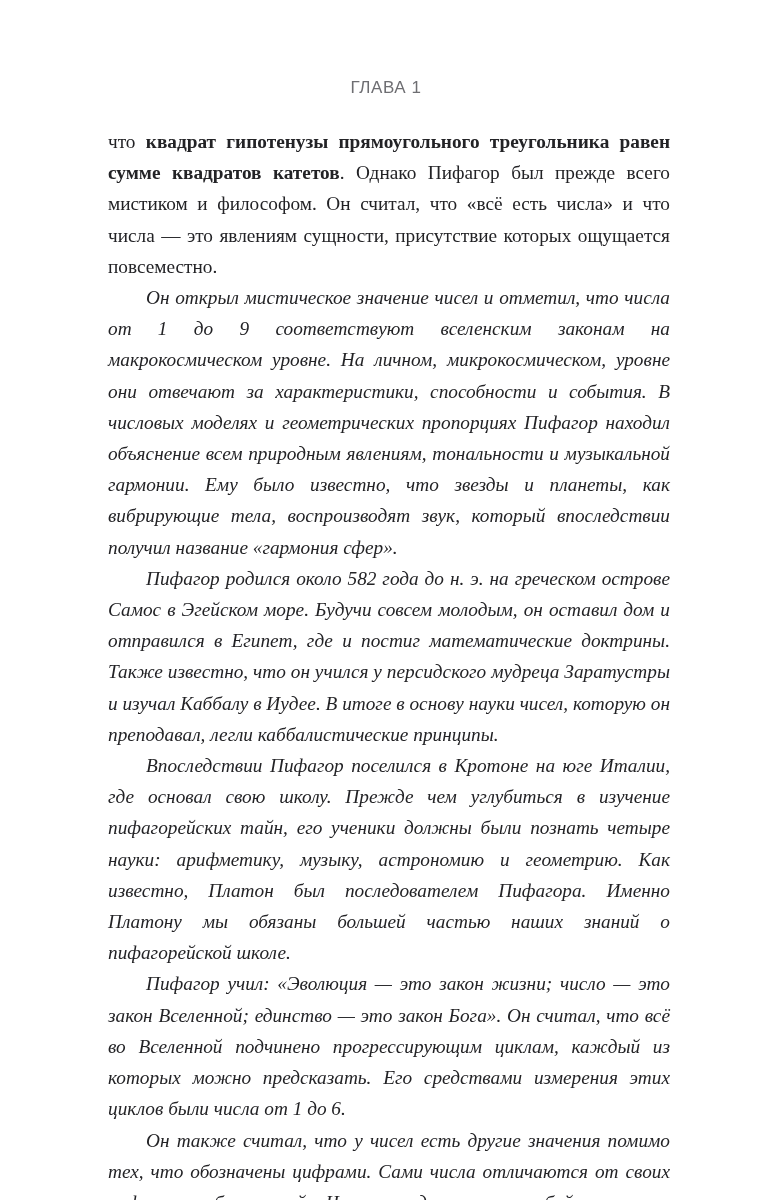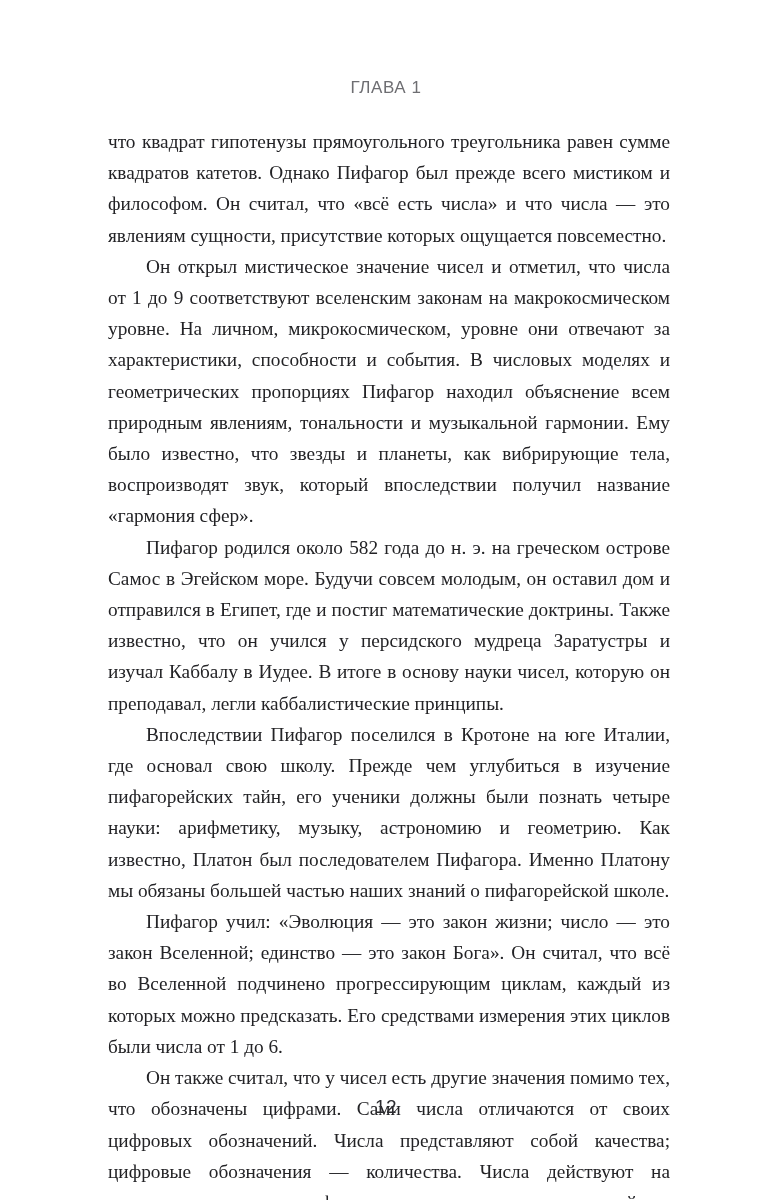--- a/index.html
+++ b/index.html
@@ -43,24 +43,25 @@
     hyphens: manual;
     -webkit-hyphens: manual;
   }
 
   .text-block p {
     margin: 0;
     text-indent: 0;
   }
   .text-block p.indent {
     text-indent: 38px;
+    font-style: italic;
   }
 
   .text-block b {
-    font-weight: 400;
+    font-weight: 700;
   }
 
   .folio {
     position: absolute;
     top: 1096px;
     left: 0;
     width: 772px;
     text-align: center;
     font-family: "Liberation Sans", sans-serif;
     font-size: 19px;
@@ -86,15 +87,14 @@
     <p class="indent">Пифагор родился около 582 года до н. э. на греческом острове Самос в Эгейском море. Будучи совсем молодым, он оставил дом и отправился в Египет, где и постиг математические доктрины. Также известно, что он учился у персидского мудреца Заратустры и изучал Каббалу в Иудее. В итоге в основу науки чисел, которую он преподавал, легли каббалистические принципы.</p>
 
     <p class="indent">Впоследствии Пифагор поселился в Кротоне на юге Италии, где основал свою школу. Прежде чем углубиться в изучение пифагорейских тайн, его ученики должны были познать четыре науки: арифметику, музыку, астрономию и геометрию. Как известно, Платон был последователем Пифагора. Именно Платону мы обязаны большей частью наших знаний о пифагорейской школе.</p>
 
     <p class="indent">Пифагор учил: «Эволюция — это закон жизни; число — это закон Вселенной; единство — это закон Бога». Он считал, что всё во Вселенной подчинено прогрессирующим циклам, каждый из которых можно предсказать. Его средствами измерения этих циклов были числа от 1 до 6.</p>
 
     <p class="indent">Он также считал, что у чисел есть другие значения помимо тех, что обозначены цифрами. Сами числа отличаются от своих цифровых обозначений. Числа представляют собой качества; цифровые обозначения — количества. Числа действуют на духовном уровне, а цифры служат для измерения вещей на материальном уровне.</p>
 
   </div>
 
-  <div class="folio">12</div>
 
 </div>
 
 </body></html>

